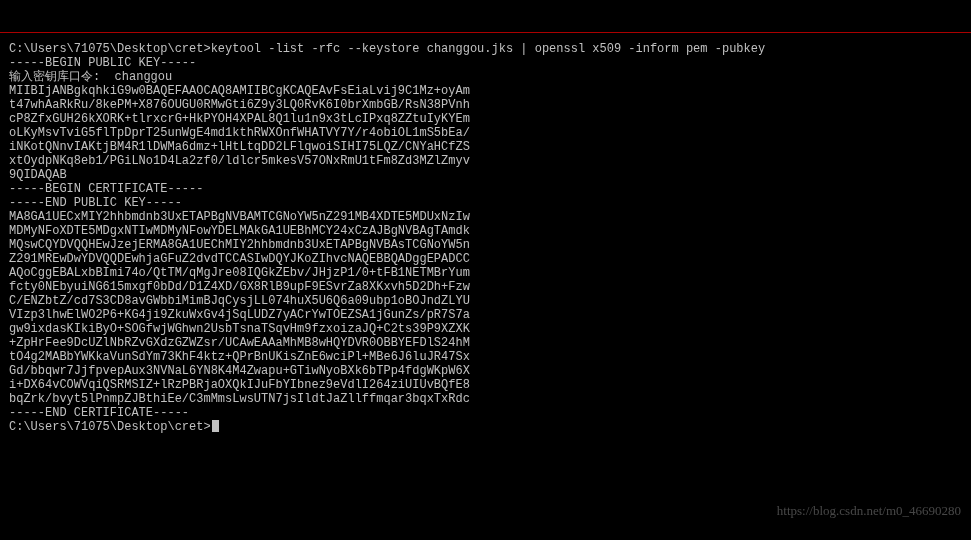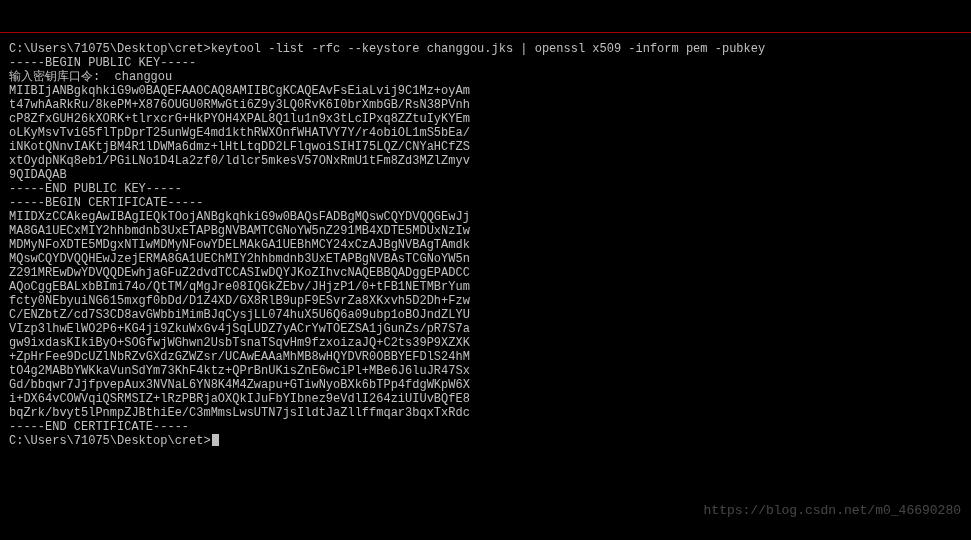--- a/index.html
+++ b/index.html
@@ -38,42 +38,41 @@
       height: 12px;
       background: #c0c0c0;
       vertical-align: text-bottom;
       margin-left: 1px;
     }
     .watermark {
       position: absolute;
       right: 10px;
       bottom: 22px;
       color: rgba(200, 200, 200, 0.35);
-      font-family: Liberation Mono, monospace;
+      font-family: Liberation Serif, serif;
       font-size: 13px;
       pointer-events: none;
     }
   </style>
 </head>
 <body>
 
 <div class="terminal">
   <div class="line prompt-line"><span>C:\Users\71075\Desktop\cret&gt;</span><span>keytool -list -rfc --keystore changgou.jks | openssl x509 -inform pem -pubkey</span></div>
   <div class="line">-----BEGIN PUBLIC KEY-----</div>
   <div class="line">输入密钥库口令:  changgou</div>
   <div class="line">MIIBIjANBgkqhkiG9w0BAQEFAAOCAQ8AMIIBCgKCAQEAvFsEiaLvij9C1Mz+oyAm</div>
   <div class="line">t47whAaRkRu/8kePM+X876OUGU0RMwGti6Z9y3LQ0RvK6I0brXmbGB/RsN38PVnh</div>
   <div class="line">cP8ZfxGUH26kXORK+tlrxcrG+HkPYOH4XPAL8Q1lu1n9x3tLcIPxq8ZZtuIyKYEm</div>
   <div class="line">oLKyMsvTviG5flTpDprT25unWgE4md1kthRWXOnfWHATVY7Y/r4obiOL1mS5bEa/</div>
   <div class="line">iNKotQNnvIAKtjBM4R1lDWMa6dmz+lHtLtqDD2LFlqwoiSIHI75LQZ/CNYaHCfZS</div>
   <div class="line">xtOydpNKq8eb1/PGiLNo1D4La2zf0/ldlcr5mkesV57ONxRmU1tFm8Zd3MZlZmyv</div>
   <div class="line">9QIDAQAB</div>
+  <div class="line">-----BEGIN CERTIFICATE-----</div>
   <div class="line">-----END PUBLIC KEY-----</div>
-  <div class="line">-----BEGIN CERTIFICATE-----</div>
-  <div class="line">MIIDXzCCAkegAwIBAgIEQkTOojANBgkqhkiG9w0BAQsFADBgMQswCQYDVQQGEwJj</div>
   <div class="line">MA8GA1UECxMIY2hhbmdnb3UxETAPBgNVBAMTCGNoYW5nZ291MB4XDTE5MDUxNzIw</div>
   <div class="line">MDMyNFoXDTE5MDgxNTIwMDMyNFowYDELMAkGA1UEBhMCY24xCzAJBgNVBAgTAmdk</div>
   <div class="line">MQswCQYDVQQHEwJzejERMA8GA1UEChMIY2hhbmdnb3UxETAPBgNVBAsTCGNoYW5n</div>
   <div class="line">Z291MREwDwYDVQQDEwhjaGFuZ2dvdTCCASIwDQYJKoZIhvcNAQEBBQADggEPADCC</div>
   <div class="line">AQoCggEBALxbBImi74o/QtTM/qMgJre08IQGkZEbv/JHjzP1/0+tFB1NETMBrYum</div>
   <div class="line">fcty0NEbyuiNG615mxgf0bDd/D1Z4XD/GX8RlB9upF9ESvrZa8XKxvh5D2Dh+Fzw</div>
   <div class="line">C/ENZbtZ/cd7S3CD8avGWbbiMimBJqCysjLL074huX5U6Q6a09ubp1oBOJndZLYU</div>
   <div class="line">VIzp3lhwElWO2P6+KG4ji9ZkuWxGv4jSqLUDZ7yACrYwTOEZSA1jGunZs/pR7S7a</div>
   <div class="line">gw9ixdasKIkiByO+SOGfwjWGhwn2UsbTsnaTSqvHm9fzxoizaJQ+C2ts39P9XZXK</div>
   <div class="line">+ZpHrFee9DcUZlNbRZvGXdzGZWZsr/UCAwEAAaMhMB8wHQYDVR0OBBYEFDlS24hM</div>

